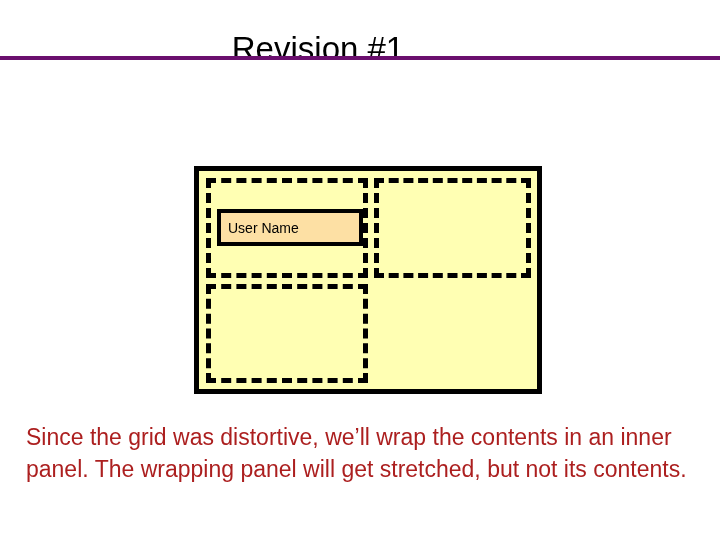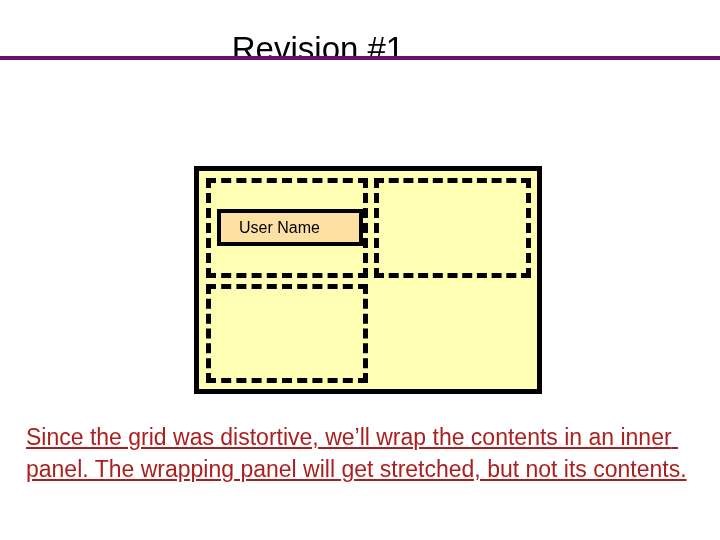--- a/index.html
+++ b/index.html
@@ -79,38 +79,37 @@
     border: 4px solid #000000;
     height: 37px;
     margin-left: 6px;
     display: flex;
     align-items: center;
     z-index: 3;
   }
   .field-box.username { width: 146px; }
   .field-box.password { width: 134px; }
   .field-label {
-    font-size: 16px;
+    font-size: 14px;
     line-height: 16px;
     color: #000000;
-    padding-left: 18px;
+    padding-left: 7px;
     white-space: nowrap;
   }
 
   
   #caption {
     position: absolute;
     left: 26px;
     top: 421px;
     width: 676px;
     font-size: 23px;
     line-height: 32px;
     color: #ac1f1f;
     white-space: pre-wrap;
-    text-decoration: underline;
   }
 </style>
 </head>
 <body>
 
 <div id="slide-title">Revision #1</div>
 
 <div id="title-rule"></div>
 
 <div id="grid-panel">

